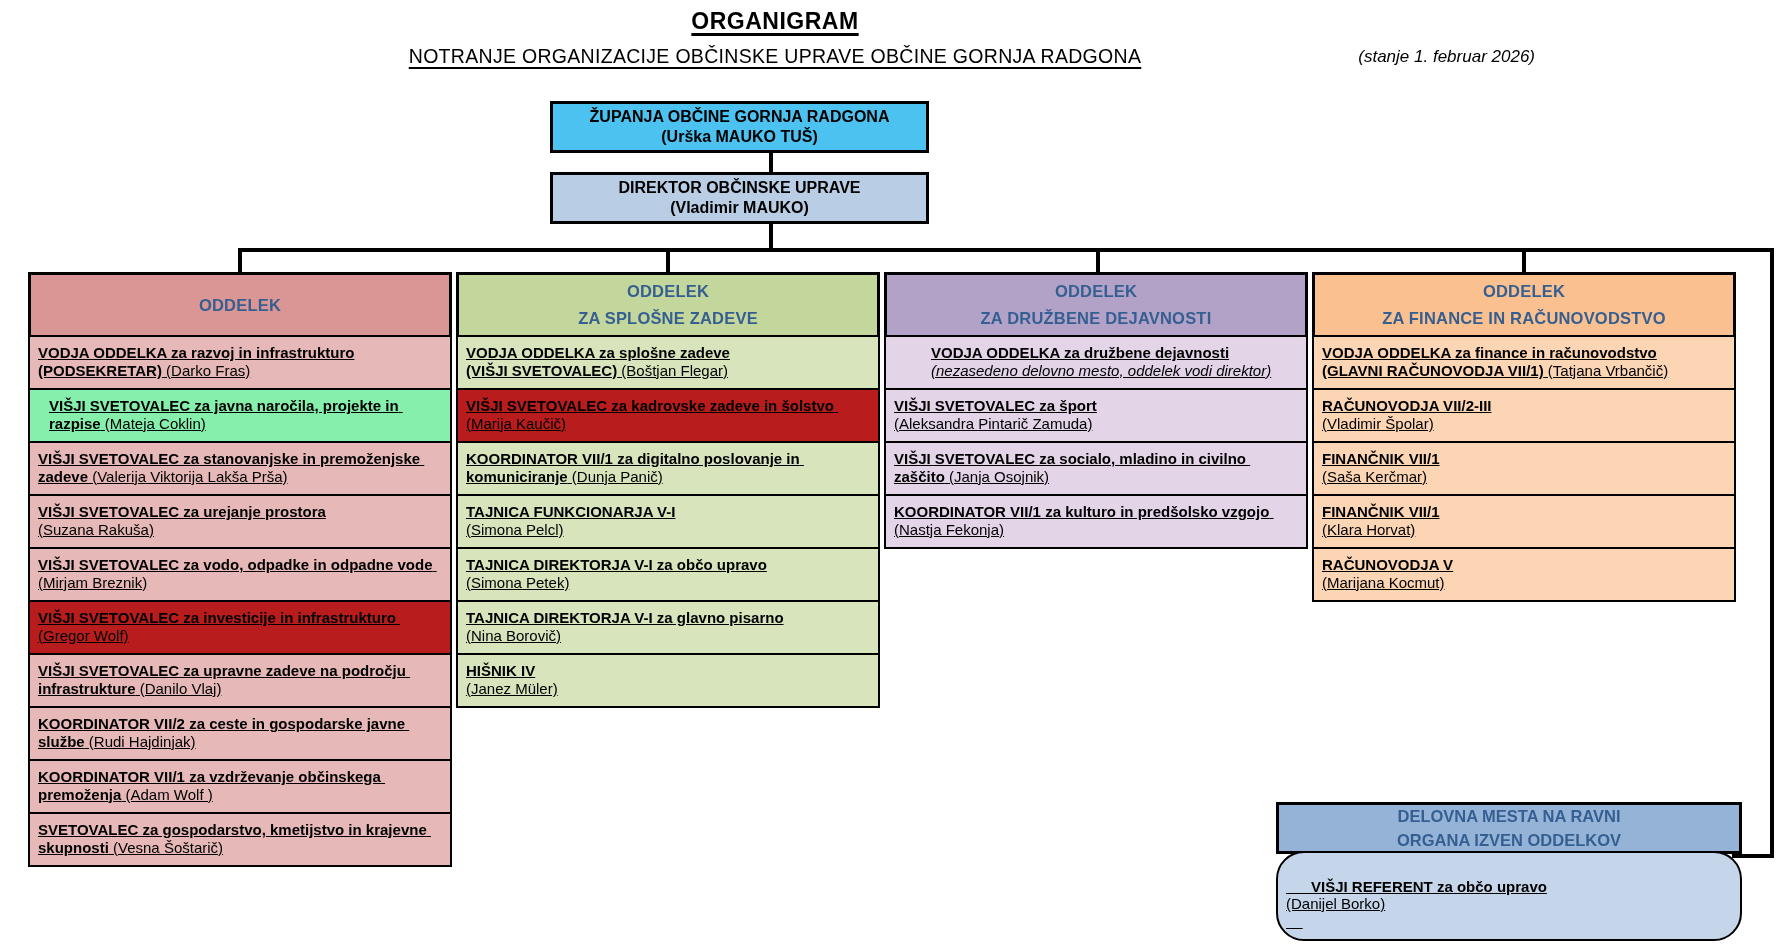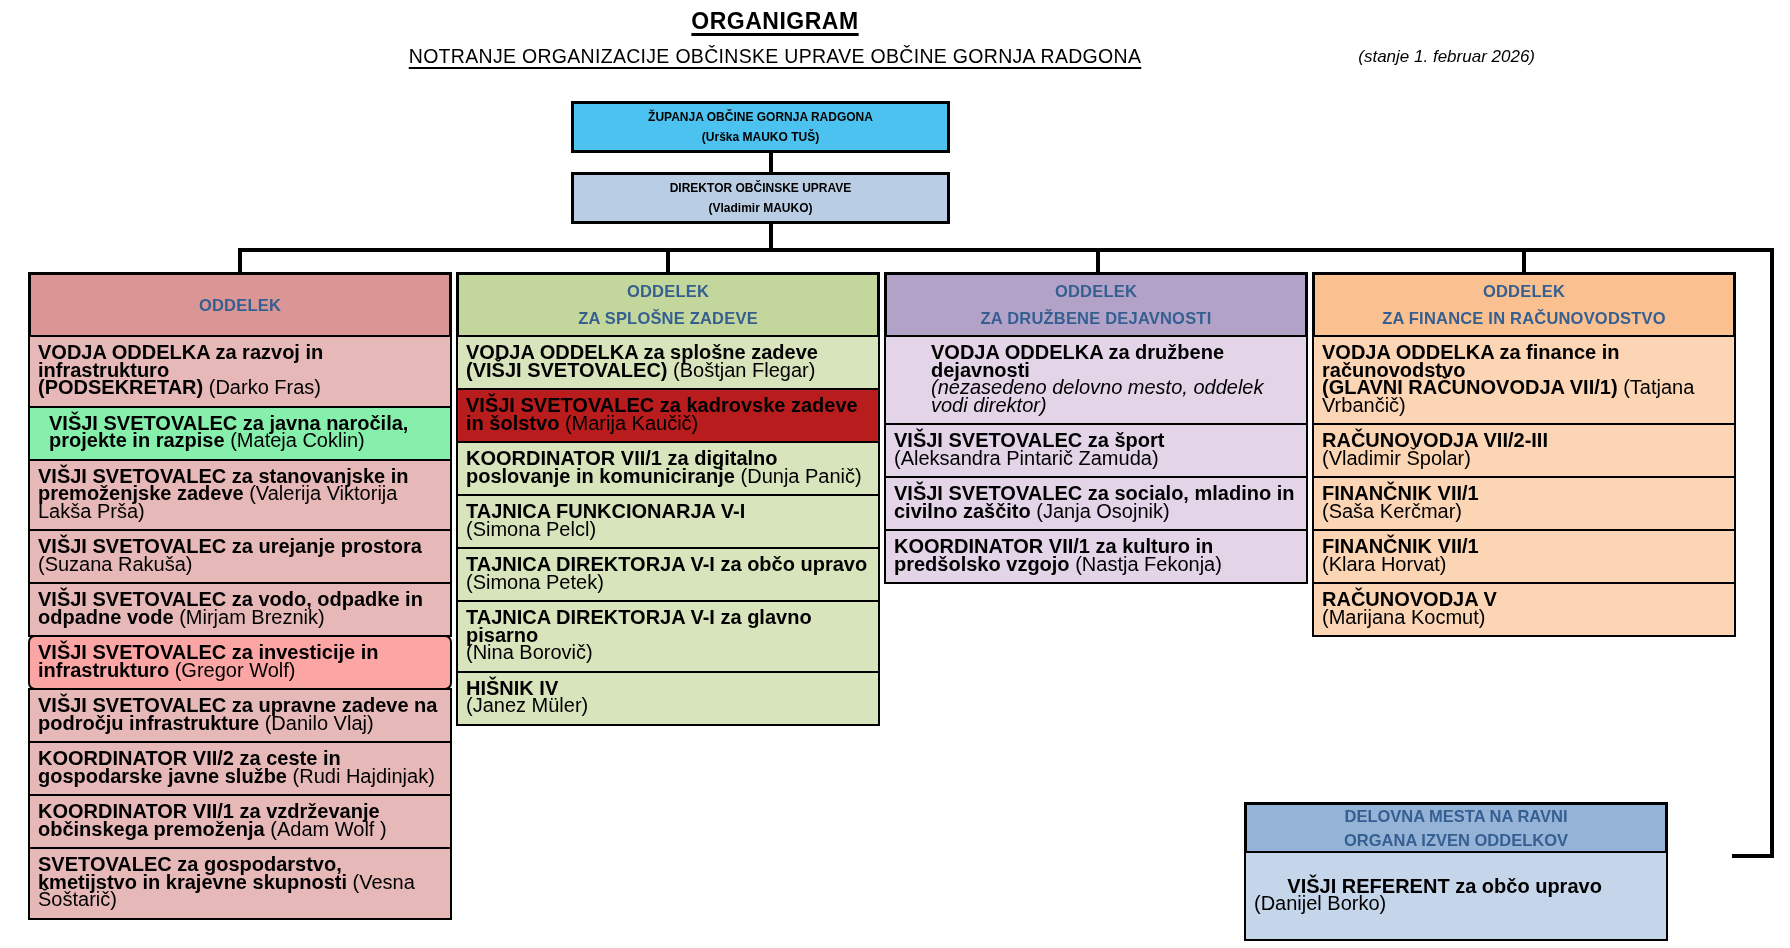--- a/index.html
+++ b/index.html
@@ -9,48 +9,48 @@
   }
   
   .titles { position:absolute; top:8px; left:0; width:1550px; text-align:center; }
   .t1 { font-size:23px; font-weight:bold; text-decoration:underline; text-decoration-thickness:2.5px; text-underline-offset:4px; letter-spacing:.5px; }
   .t2 { margin-top:10px; font-size:19.5px; font-weight:normal; text-decoration:underline; text-decoration-thickness:2px; text-underline-offset:4px; letter-spacing:.3px; }
   .note { position:absolute; top:47px; right:255px; font-size:17px; font-style:italic; white-space:nowrap; }
   
   .line { position:absolute; background:#000; }
   
   .org-box {
-    position:absolute; left:571px; width:373px; border:3px solid #000;
-    text-align:center; font-weight:bold; font-size:12px; line-height:20px; padding:3px 0;
+    position:absolute; left:550px; width:373px; border:3px solid #000;
+    text-align:center; font-weight:bold; font-size:16px; line-height:20px; padding:3px 0;
   }
   #mayor-box { top:101px; }
   #director-box { top:172px; }
   
   .dept-col { position:absolute; top:272px; width:424px; }
   .dept-header {
     border:3px solid #000; height:60px; display:flex; flex-direction:column;
     justify-content:center; text-align:center; font-weight:bold; font-size:16.5px;
     line-height:27px; color:#365F91; letter-spacing:.2px;
   }
   .cell {
     border:2px solid #000; margin-top:-2px; padding:7px 8px 9px 8px;
-    font-size:20px; line-height:17.5px; white-space:pre-wrap;
+    font-size:15px; line-height:17.5px; white-space:pre-wrap;text-decoration:underline;
   }
   .dept-header + .cell { margin-top:-3px; }
   .role { font-weight:bold; }
   .person { font-weight:normal; }
   .person.italic { font-style:italic; }
   
-  #external-box { position:absolute; left:1244px; top:802px; width:424px; }
+  #external-box { position:absolute; left:1276px; top:802px; width:466px; }
   #external-header {
     border:3px solid #000; height:46px; display:flex; flex-direction:column;
     justify-content:center; text-align:center; font-weight:bold; font-size:16.5px;
     line-height:24px; color:#365F91;
   }
-  #external-box .cell { margin-top:-3px; }
+  #external-box .cell { margin-top:-3px;border-radius:28px; }
 </style>
 </head>
 <body>
 
 <div class="canvas">
 
   <div class="titles">
     <div class="t1">ORGANIGRAM</div>
     <div class="t2">NOTRANJE ORGANIZACIJE OBČINSKE UPRAVE OBČINE GORNJA RADGONA</div>
   </div>
@@ -81,21 +81,21 @@
         <div class="dept-header" style="background: rgb(217, 150, 148);">
           <div>ODDELEK</div>
         </div>
         <div class="cell" style="background: rgb(230, 184, 183);"><span class="role">VODJA ODDELKA za razvoj in infrastrukturo
 (PODSEKRETAR)</span><span class="person"> (Darko Fras)</span></div>
         <div class="cell" style="background: #86efac; padding-left: 19px;"><span class="role">VIŠJI SVETOVALEC za javna naročila, projekte in razpise</span><span class="person"> (Mateja Coklin)</span></div>
         <div class="cell" style="background: rgb(230, 184, 183);"><span class="role">VIŠJI SVETOVALEC za stanovanjske in premoženjske zadeve</span><span class="person"> (Valerija Viktorija Lakša Prša)</span></div>
         <div class="cell" style="background: rgb(230, 184, 183);"><span class="role">VIŠJI SVETOVALEC za urejanje prostora</span><span class="person">
 (Suzana Rakuša)</span></div>
         <div class="cell" style="background: rgb(230, 184, 183);"><span class="role">VIŠJI SVETOVALEC za vodo, odpadke in odpadne vode</span><span class="person"> (Mirjam Breznik)</span></div>
-        <div class="cell" style="background: #fca5a5; border-radius: 7px;"><span class="role">VIŠJI SVETOVALEC za investicije in infrastrukturo</span><span class="person"> (Gregor Wolf)</span></div>
+        <div class="cell" style="background: #b91c1c;"><span class="role">VIŠJI SVETOVALEC za investicije in infrastrukturo</span><span class="person"> (Gregor Wolf)</span></div>
         <div class="cell" style="background: rgb(230, 184, 183);"><span class="role">VIŠJI SVETOVALEC za upravne zadeve na področju infrastrukture</span><span class="person"> (Danilo Vlaj)</span></div>
         <div class="cell" style="background: rgb(230, 184, 183);"><span class="role">KOORDINATOR VII/2 za ceste in gospodarske javne službe</span><span class="person"> (Rudi Hajdinjak)</span></div>
         <div class="cell" style="background: rgb(230, 184, 183);"><span class="role">KOORDINATOR VII/1 za vzdrževanje občinskega premoženja</span><span class="person"> (Adam Wolf )</span></div>
         <div class="cell" style="background: rgb(230, 184, 183);"><span class="role">SVETOVALEC za gospodarstvo, kmetijstvo in krajevne skupnosti</span><span class="person"> (Vesna Šoštarič)</span></div>
       </div>
       <div class="dept-col" style="left: 456px;">
         <div class="dept-header" style="background: rgb(195, 214, 155);">
           <div>ODDELEK</div>
           <div>ZA SPLOŠNE ZADEVE</div>
         </div>

